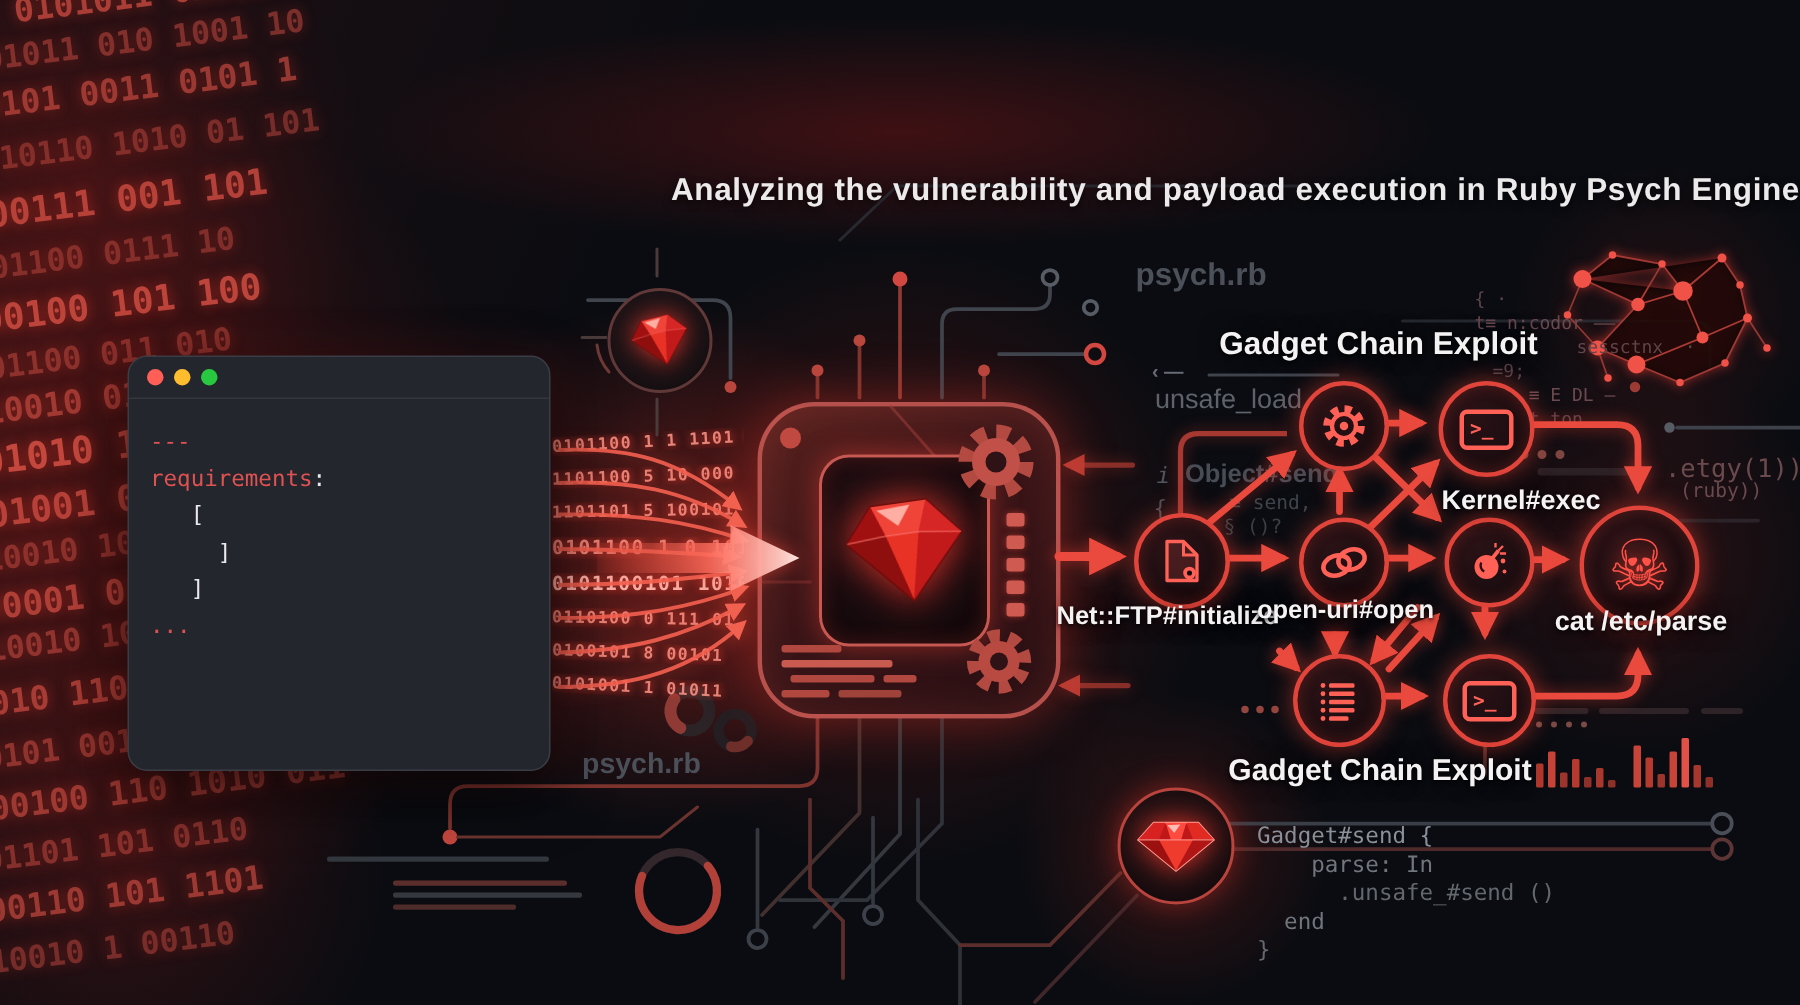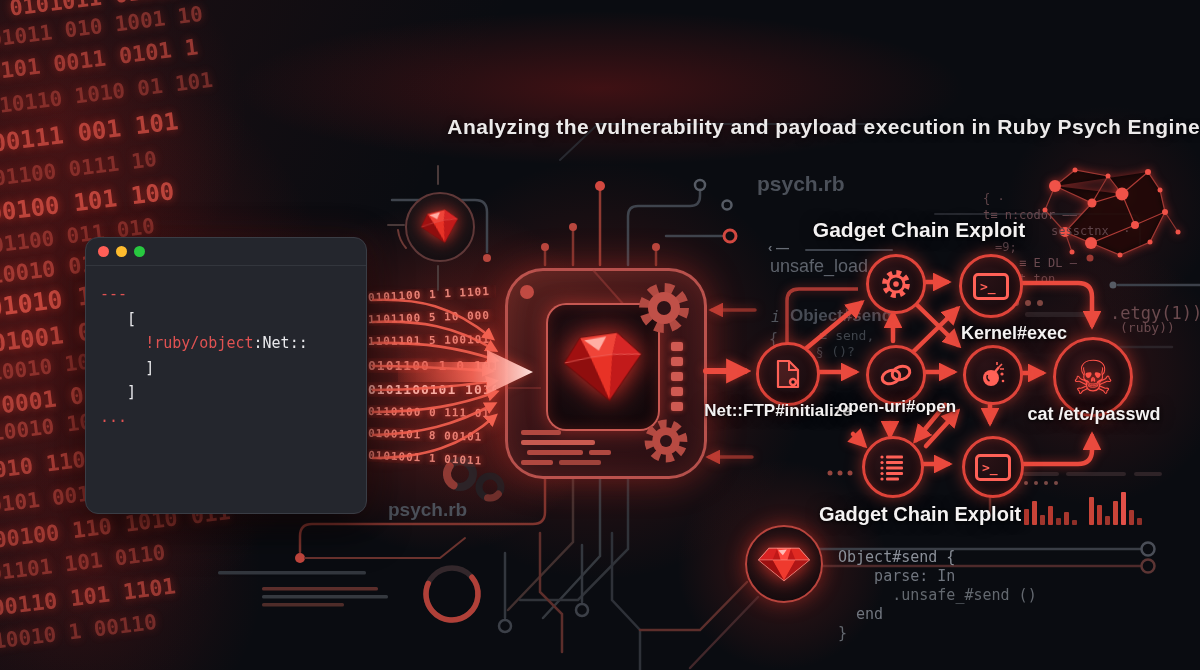--- a/index.html
+++ b/index.html
@@ -437,21 +437,21 @@
   <div class="abs node" style="left:962px;top:436px;width:56px;height:56px">
     <div class="term-ic">
         <span>&gt;_</span>
       </div>
   </div>
 
   <div class="abs label" style="left:919px;top:218px;font-size:21px">Gadget Chain Exploit</div>
   <div class="abs label" style="left:1014px;top:323px;font-size:18px">Kernel#exec</div>
   <div class="abs label" style="left:778px;top:401px;font-size:17px">Net::FTP#initialize</div>
   <div class="abs label" style="left:897px;top:397px;font-size:17px">open-uri#open</div>
-  <div class="abs label" style="left:1094px;top:404px;font-size:18px">cat /etc/passwd</div>
+  <div class="abs label" style="left:1094px;top:404px;font-size:18px">cat /etc/parse</div>
   <div class="abs label" style="left:920px;top:503px;font-size:20px">Gadget Chain Exploit</div>
 
   <div class="abs wm" style="left:757px;top:172px;font-size:21px;font-weight:600">psych.rb</div>
   <div class="abs wm" style="left:388px;top:499px;font-size:19px;font-weight:600">psych.rb</div>
   <div class="abs wm" style="left:768px;top:240px;font-size:13px;color:#676c75">‹ —</div>
   <div class="abs wm" style="left:770px;top:256px;font-size:18px;font-weight:500;color:#5d626b">unsafe_load</div>
   <div class="abs wm" style="left:790px;top:306px;font-size:17px;color:#474c55">Object#send</div>
   <div class="abs wmono" style="left:796px;top:328px;font-size:13px;color:#3f444b">   ≡ send,</div>
   <div class="abs wmono" style="left:800px;top:344px;font-size:13px;color:#3a3f46">  § ()?</div>
   <div class="abs wmono" style="left:771px;top:308px;font-size:15px;font-style:italic;color:#51565e">i</div>
@@ -462,21 +462,21 @@
   <div>
     <div class="abs wmono" style="left:983px;top:192px;font-size:12px;color:#5f4449">{ ·</div>
     <div class="abs wmono" style="left:983px;top:208px;font-size:12px;color:#6b4a50">t≡ n:codor ——</div>
     <div class="abs wmono" style="left:1051px;top:224px;font-size:12px;color:#5f4449">sessctnx  ·</div>
     <div class="abs wmono" style="left:995px;top:240px;font-size:12px;color:#55434a">=9;</div>
     <div class="abs wmono" style="left:983px;top:256px;font-size:12px;color:#6b4a50">l —— ≡ E DL —</div>
     <div class="abs wmono" style="left:983px;top:272px;font-size:12px;color:#5f4449">renort ton</div>
   </div>
 
   <div>
-    <div class="abs wmono" style="left:838px;top:548px;font-size:15px;color:#8a8f98">Object#send {</div>
+    <div class="abs wmono" style="left:838px;top:548px;font-size:15px;color:#8a8f98">Gadget#send {</div>
     <div class="abs wmono" style="left:838px;top:567px;font-size:15px;color:#70757e">    parse: In</div>
     <div class="abs wmono" style="left:838px;top:586px;font-size:15px;color:#63686f">      .unsafe_#send ()</div>
     <div class="abs wmono" style="left:838px;top:605px;font-size:15px;color:#70757e">  end</div>
     <div class="abs wmono" style="left:838px;top:624px;font-size:15px;color:#63686f">}</div>
   </div>
 
   <div class="abs" style="left:1024px;top:481px;display:flex;gap:6px;z-index:4">
     <span style="width:4px;height:4px;border-radius:50%;background:#7a4a46"></span>
     <span style="width:4px;height:4px;border-radius:50%;background:#7a4a46"></span>
     <span style="width:4px;height:4px;border-radius:50%;background:#7a4a46"></span>
@@ -501,22 +501,22 @@
   </div>
 
   <div class="abs termwin">
     <div class="termbar">
       <span class="tdot" style="background:#ff5f57"></span>
       <span class="tdot" style="background:#febc2e"></span>
       <span class="tdot" style="background:#28c840"></span>
     </div>
     <div class="termcode">
       <div class="tl"><span class="tred">---</span><span class="twhite"></span></div>
+      <div class="tl"><span class="tred">requirements</span><span class="twhite">:</span></div>
       <div class="tl"><span class="tred"></span><span class="twhite">   [</span></div>
-      <div class="tl"><span class="tred">     !ruby/object</span><span class="twhite">:Net::</span></div>
       <div class="tl"><span class="tred"></span><span class="twhite">     ]</span></div>
       <div class="tl"><span class="tred"></span><span class="twhite">   ]</span></div>
       <div class="tl"><span class="tred">...</span><span class="twhite"></span></div>
     </div>
   </div>
 
   <div class="abs subtitle" style="z-index:9">Analyzing the vulnerability and payload execution in Ruby Psych Engine</div>
 
 </div>
 

